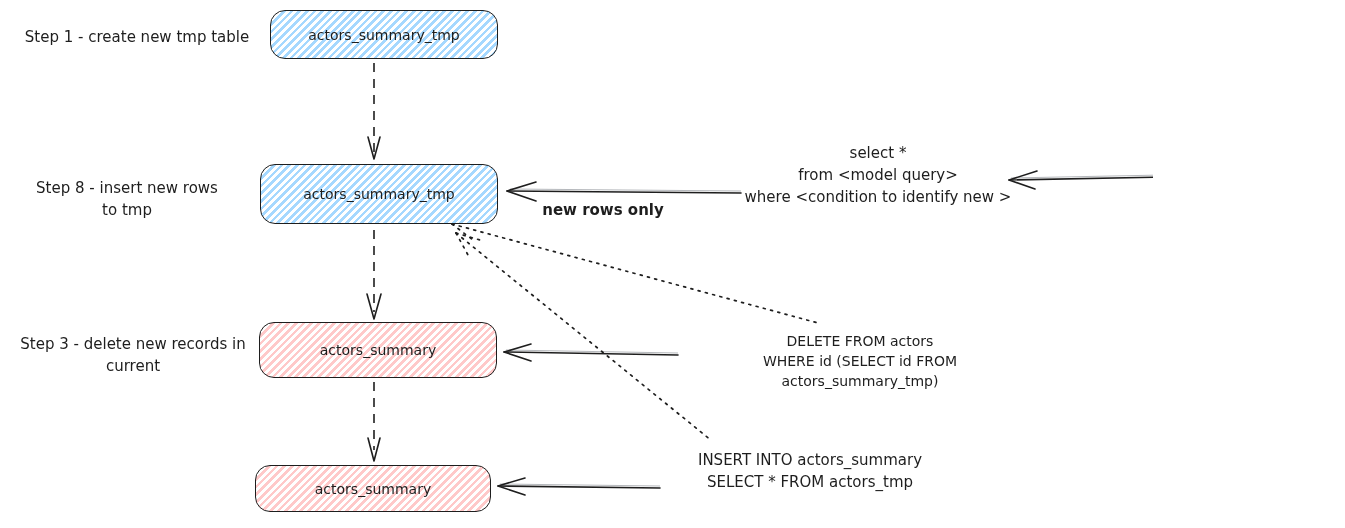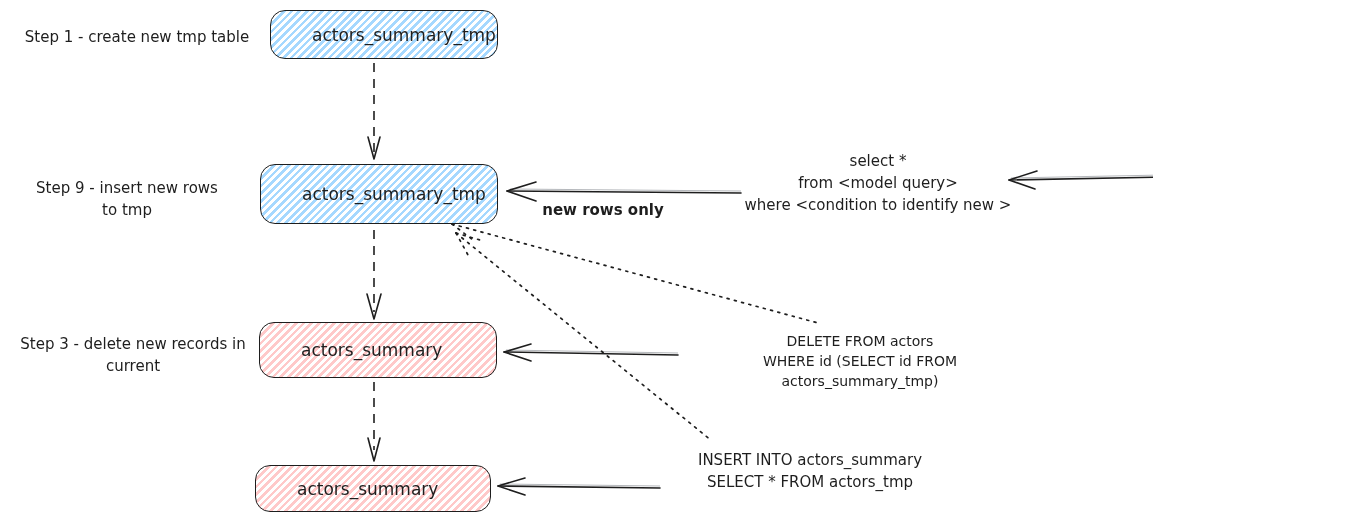--- a/index.html
+++ b/index.html
@@ -6,22 +6,22 @@
   #canvas{
     position:relative;width:1153px;height:528px;background:#ffffff;
     font-family:"DejaVu Sans", sans-serif;color:#1e1e1e;overflow:hidden;
   }
   .txt{
     position:absolute;white-space:pre-line;text-align:center;
     transform:translateX(-50%);line-height:22px;font-size:15px;color:#1e1e1e;
   }
   .node{
     position:absolute;border:1.7px solid #1e1e1e;border-radius:15px;
-    display:flex;align-items:center;
-    font-size:17px;color:#1e1e1e;box-sizing:border-box;padding-left:41px;
+    display:flex;align-items:center;justify-content:center;
+    font-size:14px;color:#1e1e1e;box-sizing:border-box;
   }
   .hatch-blue{
     background-image:repeating-linear-gradient(135deg,#ffffff 0 2.8px,#a5d8ff 2.8px 5.4px);
   }
   .hatch-red{
     background-image:repeating-linear-gradient(135deg,#ffffff 0 2.8px,#ffc9c9 2.8px 5.4px);
   }
   #diamond{
     position:absolute;left:1190px;top:119px;width:117px;height:117px;
     border:1.7px solid #1e1e1e;border-radius:16px;background:#fff;
@@ -81,21 +81,21 @@
       <path class="dot" d="M452,224 L478,221"></path>
     </g>
     <g>
       <path class="dot" d="M456,233 L712,441"></path>
       <path class="dot" d="M456,233 L468,255"></path>
       <path class="dot" d="M456,233 L480,240"></path>
     </g>
   </svg>
 
   <div class="txt" style="left:137px;top:26px;">Step 1 - create new tmp table</div>
-  <div class="txt" style="left:127px;top:177px;">Step 9 - insert new rows
+  <div class="txt" style="left:127px;top:177px;">Step 8 - insert new rows
 to tmp</div>
   <div class="txt" style="left:133px;top:333px;">Step 3 - delete new records in
 current</div>
 
   <div class="node hatch-blue" style="left:270px;top:10px;width:228px;height:49px;">
     <span>actors_summary_tmp</span>
   </div>
   <div class="node hatch-blue" style="left:260px;top:164px;width:238px;height:60px;">
     <span>actors_summary_tmp</span>
   </div>
@@ -103,21 +103,21 @@
     <span>actors_summary</span>
   </div>
   <div class="node hatch-red" style="left:255px;top:465px;width:236px;height:47px;">
     <span>actors_summary</span>
   </div>
 
   <div id="diamond">
     <div class="inner">model query</div>
   </div>
 
-  <div class="txt" style="left:878px;top:150px;">select *
+  <div class="txt" style="left:878px;top:142px;">select *
 from &lt;model query&gt;
 where &lt;condition to identify new &gt;</div>
   <div class="txt" style="left:603px;top:199px;font-weight:bold;">new rows only</div>
   <div class="txt" style="left:810px;top:449px;">INSERT INTO actors_summary
 SELECT * FROM actors_tmp</div>
   <div class="txt" style="left:860px;top:331px;font-size:14px;line-height:20px;">DELETE FROM actors
 WHERE id (SELECT id FROM actors_summary_tmp)</div>
 
 </div>
 

